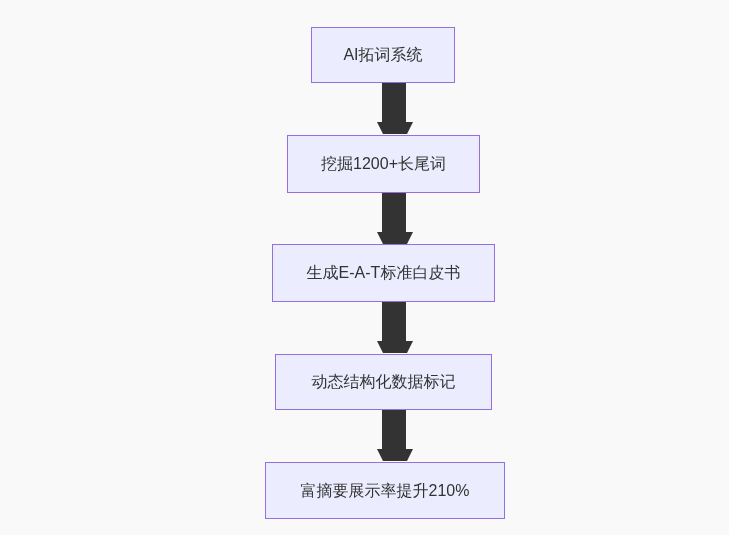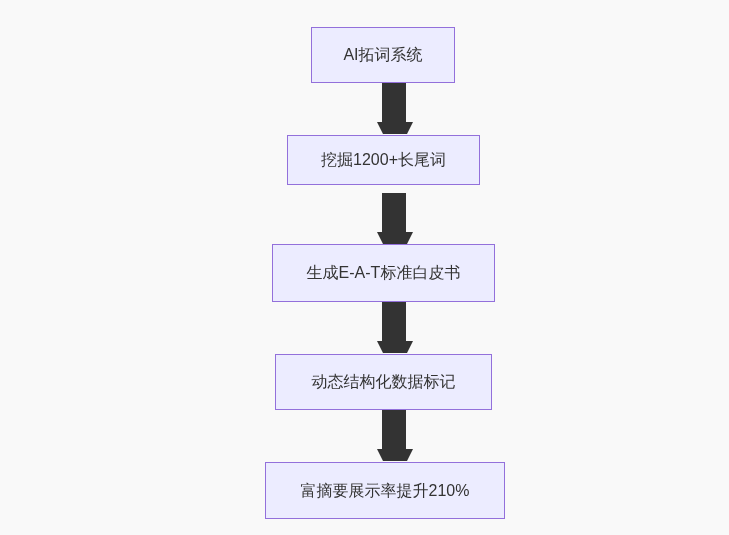--- a/index.html
+++ b/index.html
@@ -30,21 +30,21 @@
     color: #333333;
     font-size: 16px;
     display: flex;
     align-items: center;
     justify-content: center;
     text-align: center;
     line-height: 1.2;
   }
 
   .node-1 { left: 299px; top: 15px;  width: 144px; height: 56px; }
-  .node-2 { left: 275px; top: 123px; width: 193px; height: 50px; }
+  .node-2 { left: 275px; top: 123px; width: 193px; height: 58px; }
   .node-3 { left: 260px; top: 232px; width: 223px; height: 58px; align-items: center; }
   .node-4 { left: 263px; top: 342px; width: 217px; height: 56px; }
   .node-5 { left: 253px; top: 450px; width: 240px; height: 57px; }
 
   .edge {
     position: absolute;
     left: 370px;
     width: 2px;
     background: #333333;
   }

